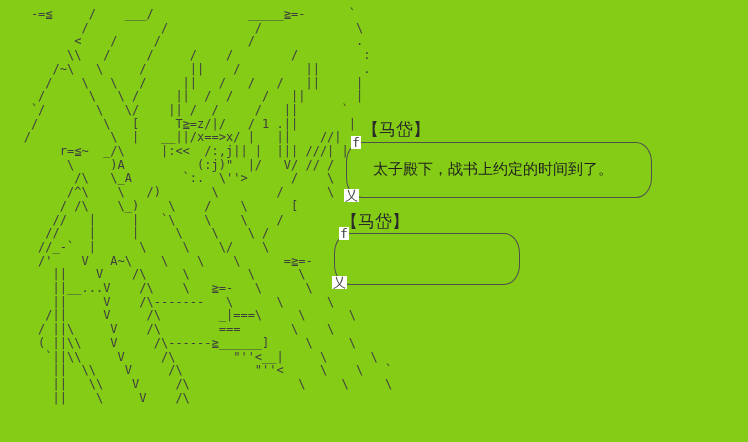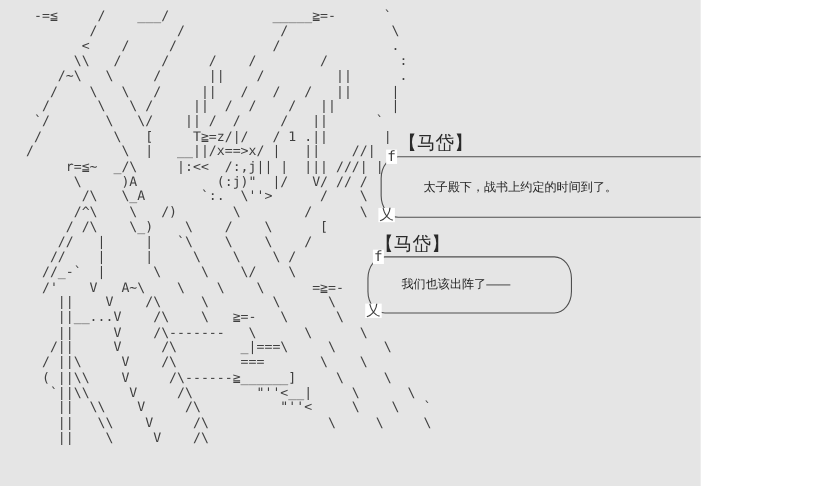--- a/index.html
+++ b/index.html
@@ -1,20 +1,20 @@
 <!DOCTYPE html>
 <html><head>
 <meta charset="utf-8">
 <style>
   html, body { margin: 0; padding: 0; }
   .stage {
     position: relative;
-    width: 637px;
+    width: 748px;
     height: 442px;
-    background: #e5e5e5;
+    background: #84cc16;
     overflow: hidden;
     font-family: "Liberation Sans", sans-serif;
   }
   
   .aa {
     position: absolute;
     left: 2px;
     top: 8px;
     margin: 0;
     font-family: "DejaVu Sans Mono", monospace;
@@ -37,24 +37,23 @@
     border: 1.5px solid #4f4f4f;
     border-radius: 16px / 20px;
     box-sizing: border-box;
   }
   .bubble .line {
     position: absolute;
     left: 0;
     right: 16px;
     top: 50%;
     transform: translateY(-52%);
-    font-size: 11px;
+    font-size: 15px;
     color: #1f1f1f;
     white-space: nowrap;
-    margin-left: 12px;
   }
   .pfx {
     position: absolute;
     font-family: "DejaVu Sans Mono", monospace;
     font-size: 13px;
     color: #3f3f3f;
     background: #ffffff;
     line-height: 1;
     padding: 0 1px;
   }
@@ -113,17 +112,16 @@
       <span class="pfx bot">乂</span>
       <span class="line">太子殿下，战书上约定的时间到了。</span>
     </div>
   </div>
 
   <div class="dlg d2">
     <div class="speaker">【马岱】</div>
     <div class="bubble">
       <span class="pfx top">f</span>
       <span class="pfx bot">乂</span>
-      <span class="line">我们也该出阵了——</span>
     </div>
   </div>
 
 </div>
 
 </body></html>

